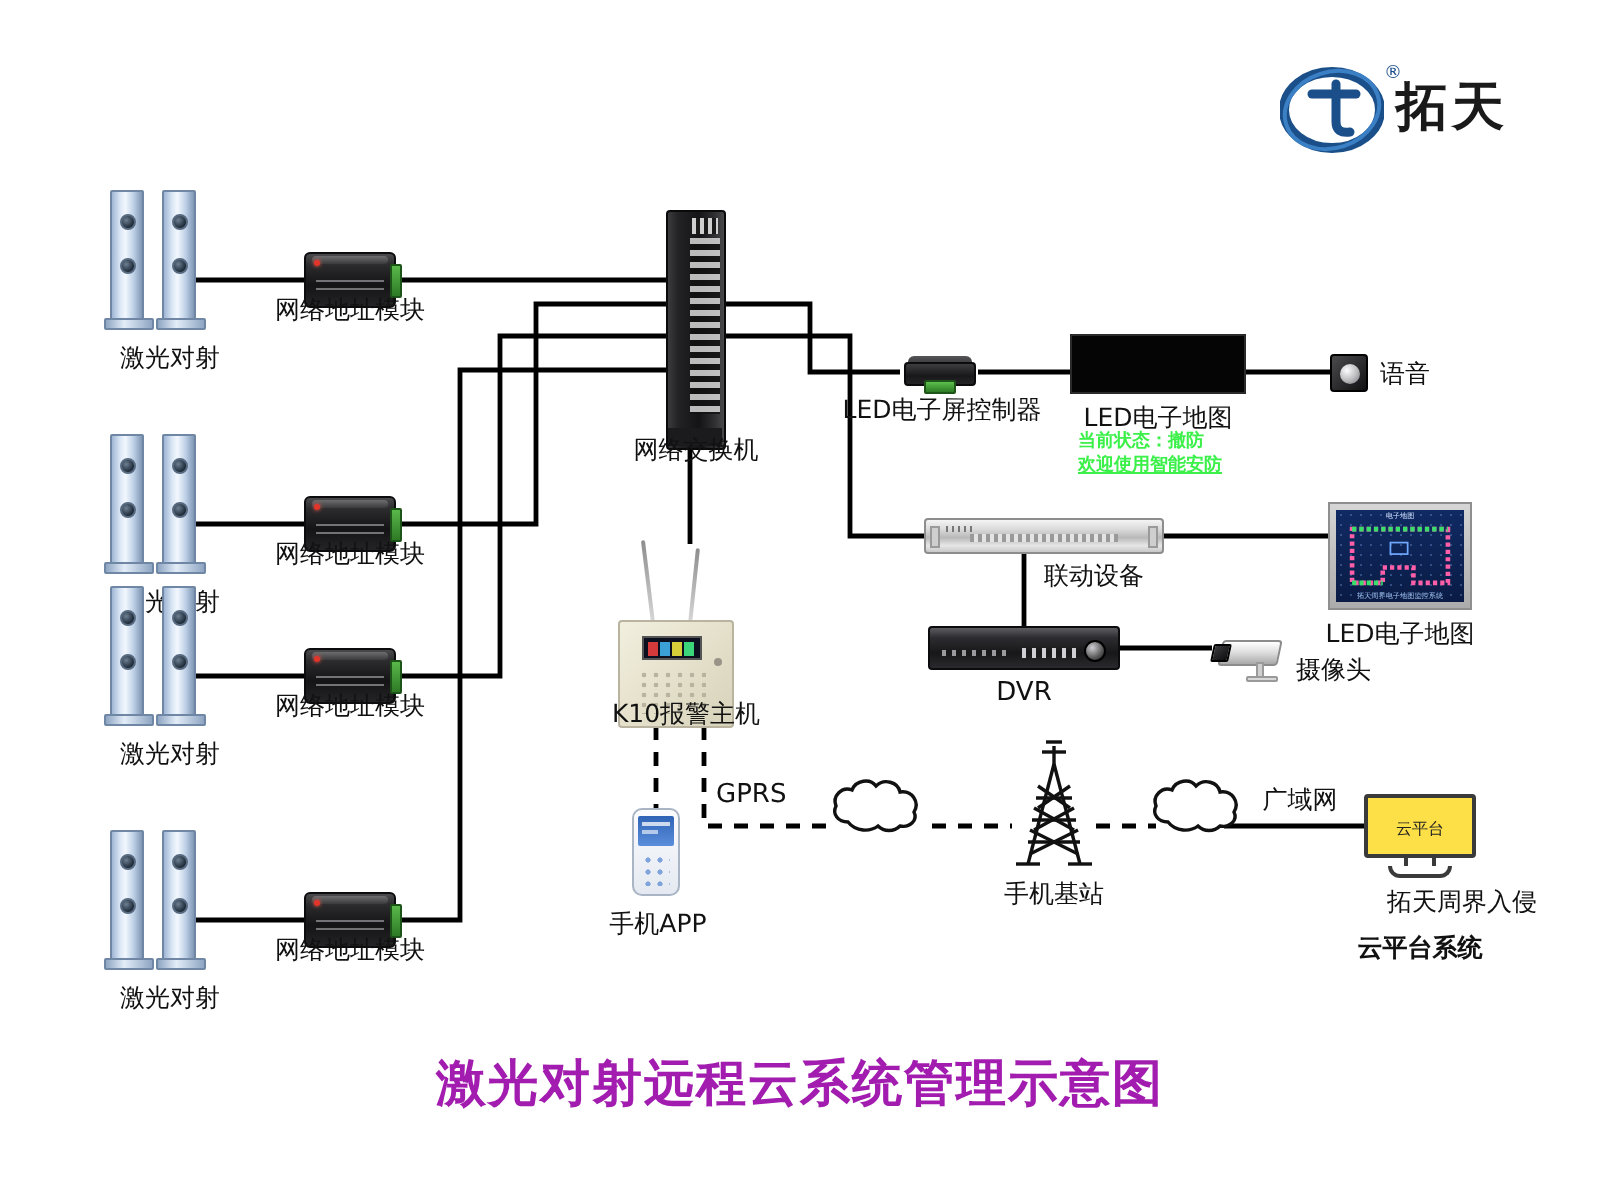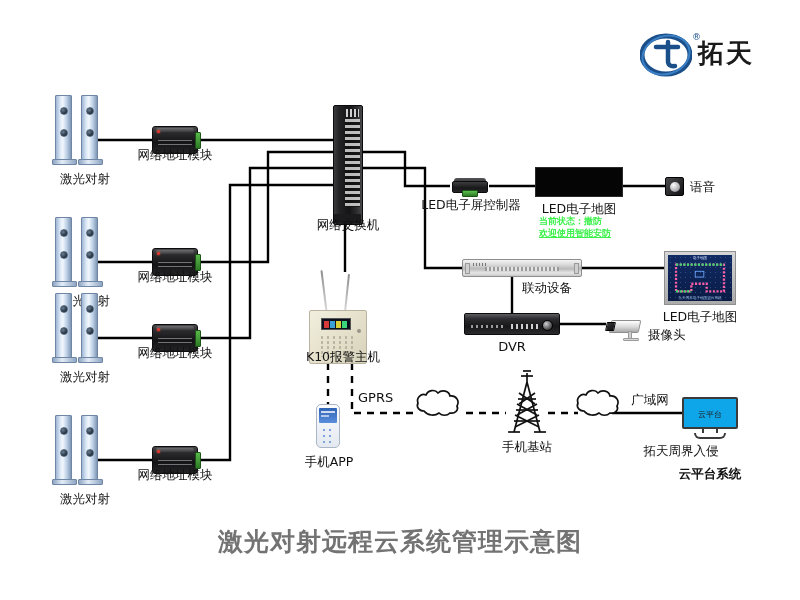--- a/index.html
+++ b/index.html
@@ -134,27 +134,27 @@
         background:linear-gradient(180deg,#fbfcfe,#e4e9f1);border:1px solid #a9b4c4;box-sizing:border-box;}
   #phone .scr{position:absolute;left:2px;top:3px;right:2px;height:15px;border-radius:1px;
         background:linear-gradient(180deg,#2f63b5,#5b8fdc);}
   #phone .scr .l{position:absolute;left:2px;right:2px;top:3px;height:1.5px;background:rgba(255,255,255,.75);}
   #phone .scr .l2{position:absolute;left:2px;right:8px;top:7px;height:1.5px;background:rgba(255,255,255,.6);}
   #phone .pad{position:absolute;left:4px;right:4px;top:22px;height:16px;
         background-image:radial-gradient(circle,#7fa4dc 1.2px,transparent 1.4px);background-size:6px 6px;}
 
   
   #cloudpc{position:absolute;left:682px;top:397px;width:56px;height:44px;}
-  #cloudpc .scr{position:absolute;left:0;top:0;width:56px;height:32px;border:2px solid #3a3a3a;box-sizing:border-box;background:#0ea5e9;border-radius:2px;}
+  #cloudpc .scr{position:absolute;left:0;top:0;width:56px;height:32px;border:2px solid #3a3a3a;box-sizing:border-box;background:#fde047;border-radius:2px;}
   #cloudpc .txt{position:absolute;left:0;right:0;top:10px;text-align:center;font-size:8px;color:#222;}
   #cloudpc .neck{position:absolute;left:20px;top:32px;width:16px;height:6px;background:#fff;border-left:2px solid #3a3a3a;border-right:2px solid #3a3a3a;box-sizing:border-box;}
   #cloudpc .foot{position:absolute;left:12px;top:36px;width:32px;height:6px;border:2px solid #3a3a3a;border-top:none;border-radius:0 0 10px 10px;box-sizing:border-box;background:#fff;}
 
   
-  #title{position:absolute;left:0;right:0;top:525px;text-align:center;font-size:25px;font-weight:700;color:#737373;letter-spacing:1px;}
+  #title{position:absolute;left:0;right:0;top:525px;text-align:center;font-size:25px;font-weight:700;color:#a21caf;letter-spacing:1px;}
 </style>
 </head>
 <body>
 
 <div id="stage">
 
   <svg class="wires" viewBox="0 0 800 600">
     <g stroke="#000" stroke-width="2.4" fill="none" stroke-linecap="butt">
 
       <path d="M97,140 L152,140"></path>
@@ -413,18 +413,18 @@
 
   <div class="lbl cn" style="left:622px;top:393px;width:56px;">广域网</div>
 
   <div id="cloudpc">
     <div class="scr">
         <div class="txt">云平台</div>
       </div>
     <div class="neck"></div>
       <div class="foot"></div>
   </div>
-  <div class="lbl cn two" style="left:626px;top:443px;width:110px;">拓天周界入侵</div>
+  <div class="lbl cn two" style="left:676px;top:443px;width:110px;">拓天周界入侵</div>
   <div class="lbl cn two" style="left:655px;top:466px;width:110px;font-weight:bold;">云平台系统</div>
 
   <div id="title">激光对射远程云系统管理示意图</div>
 
 </div>
 
 </body></html>

